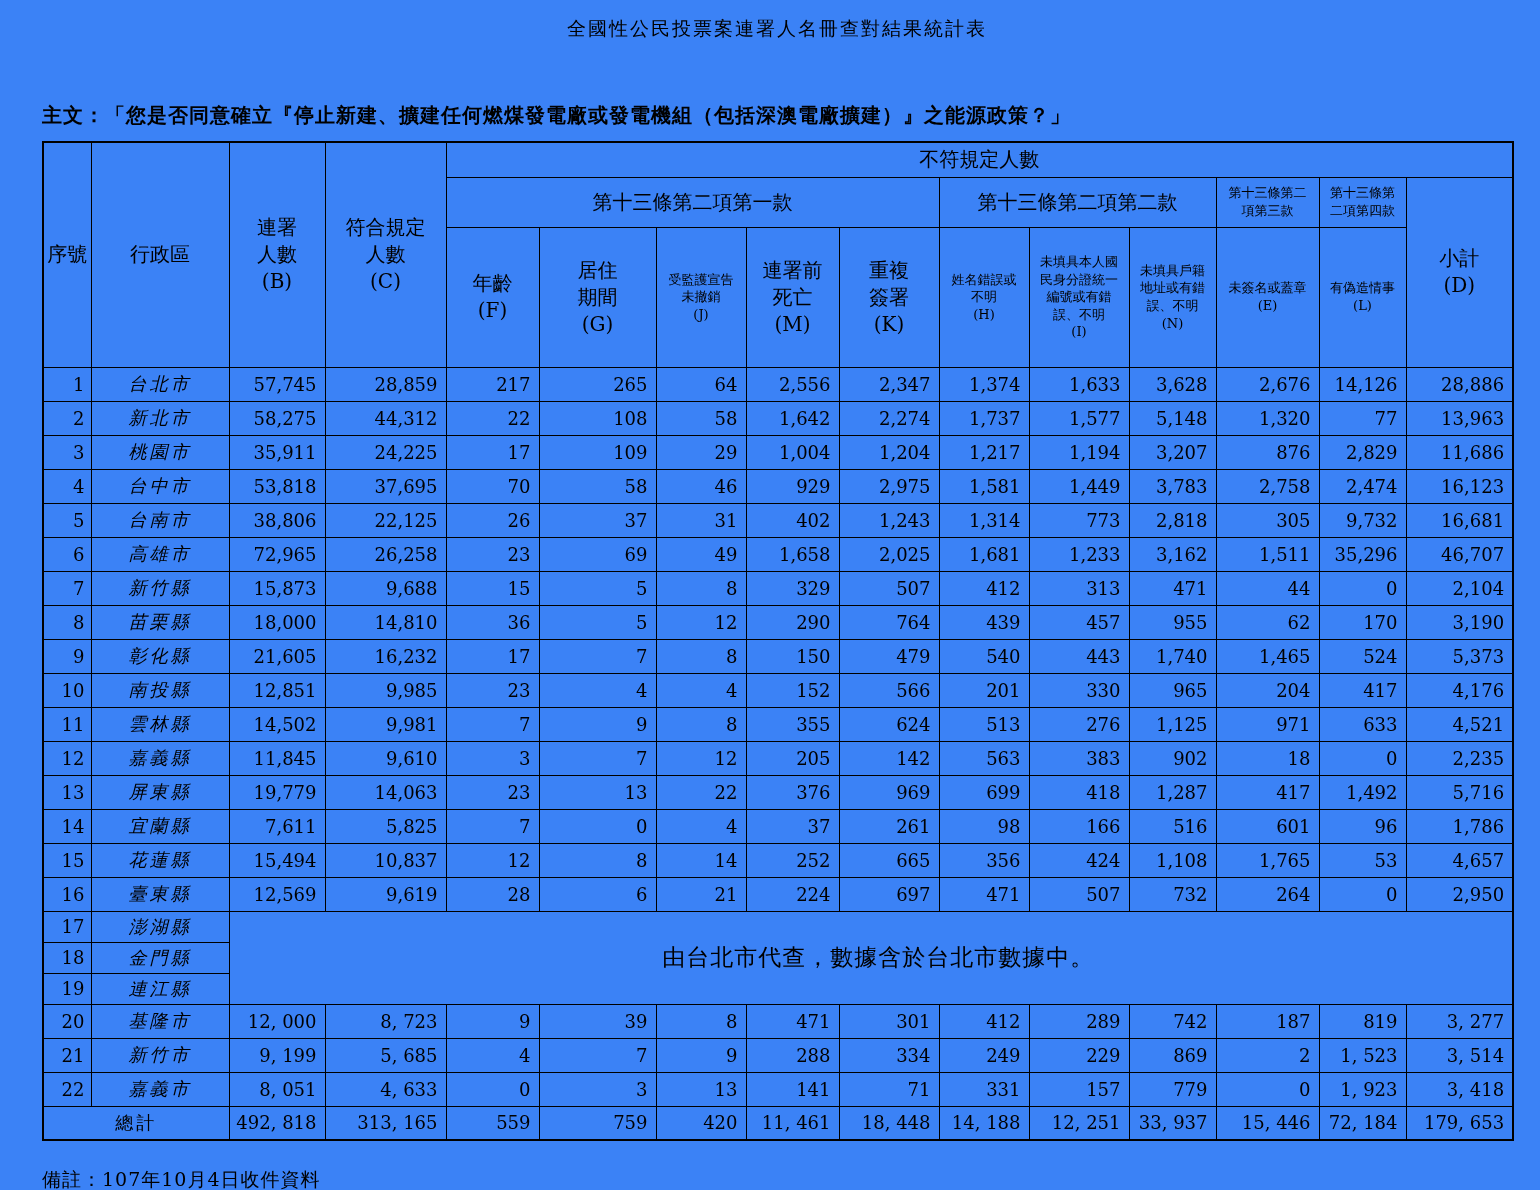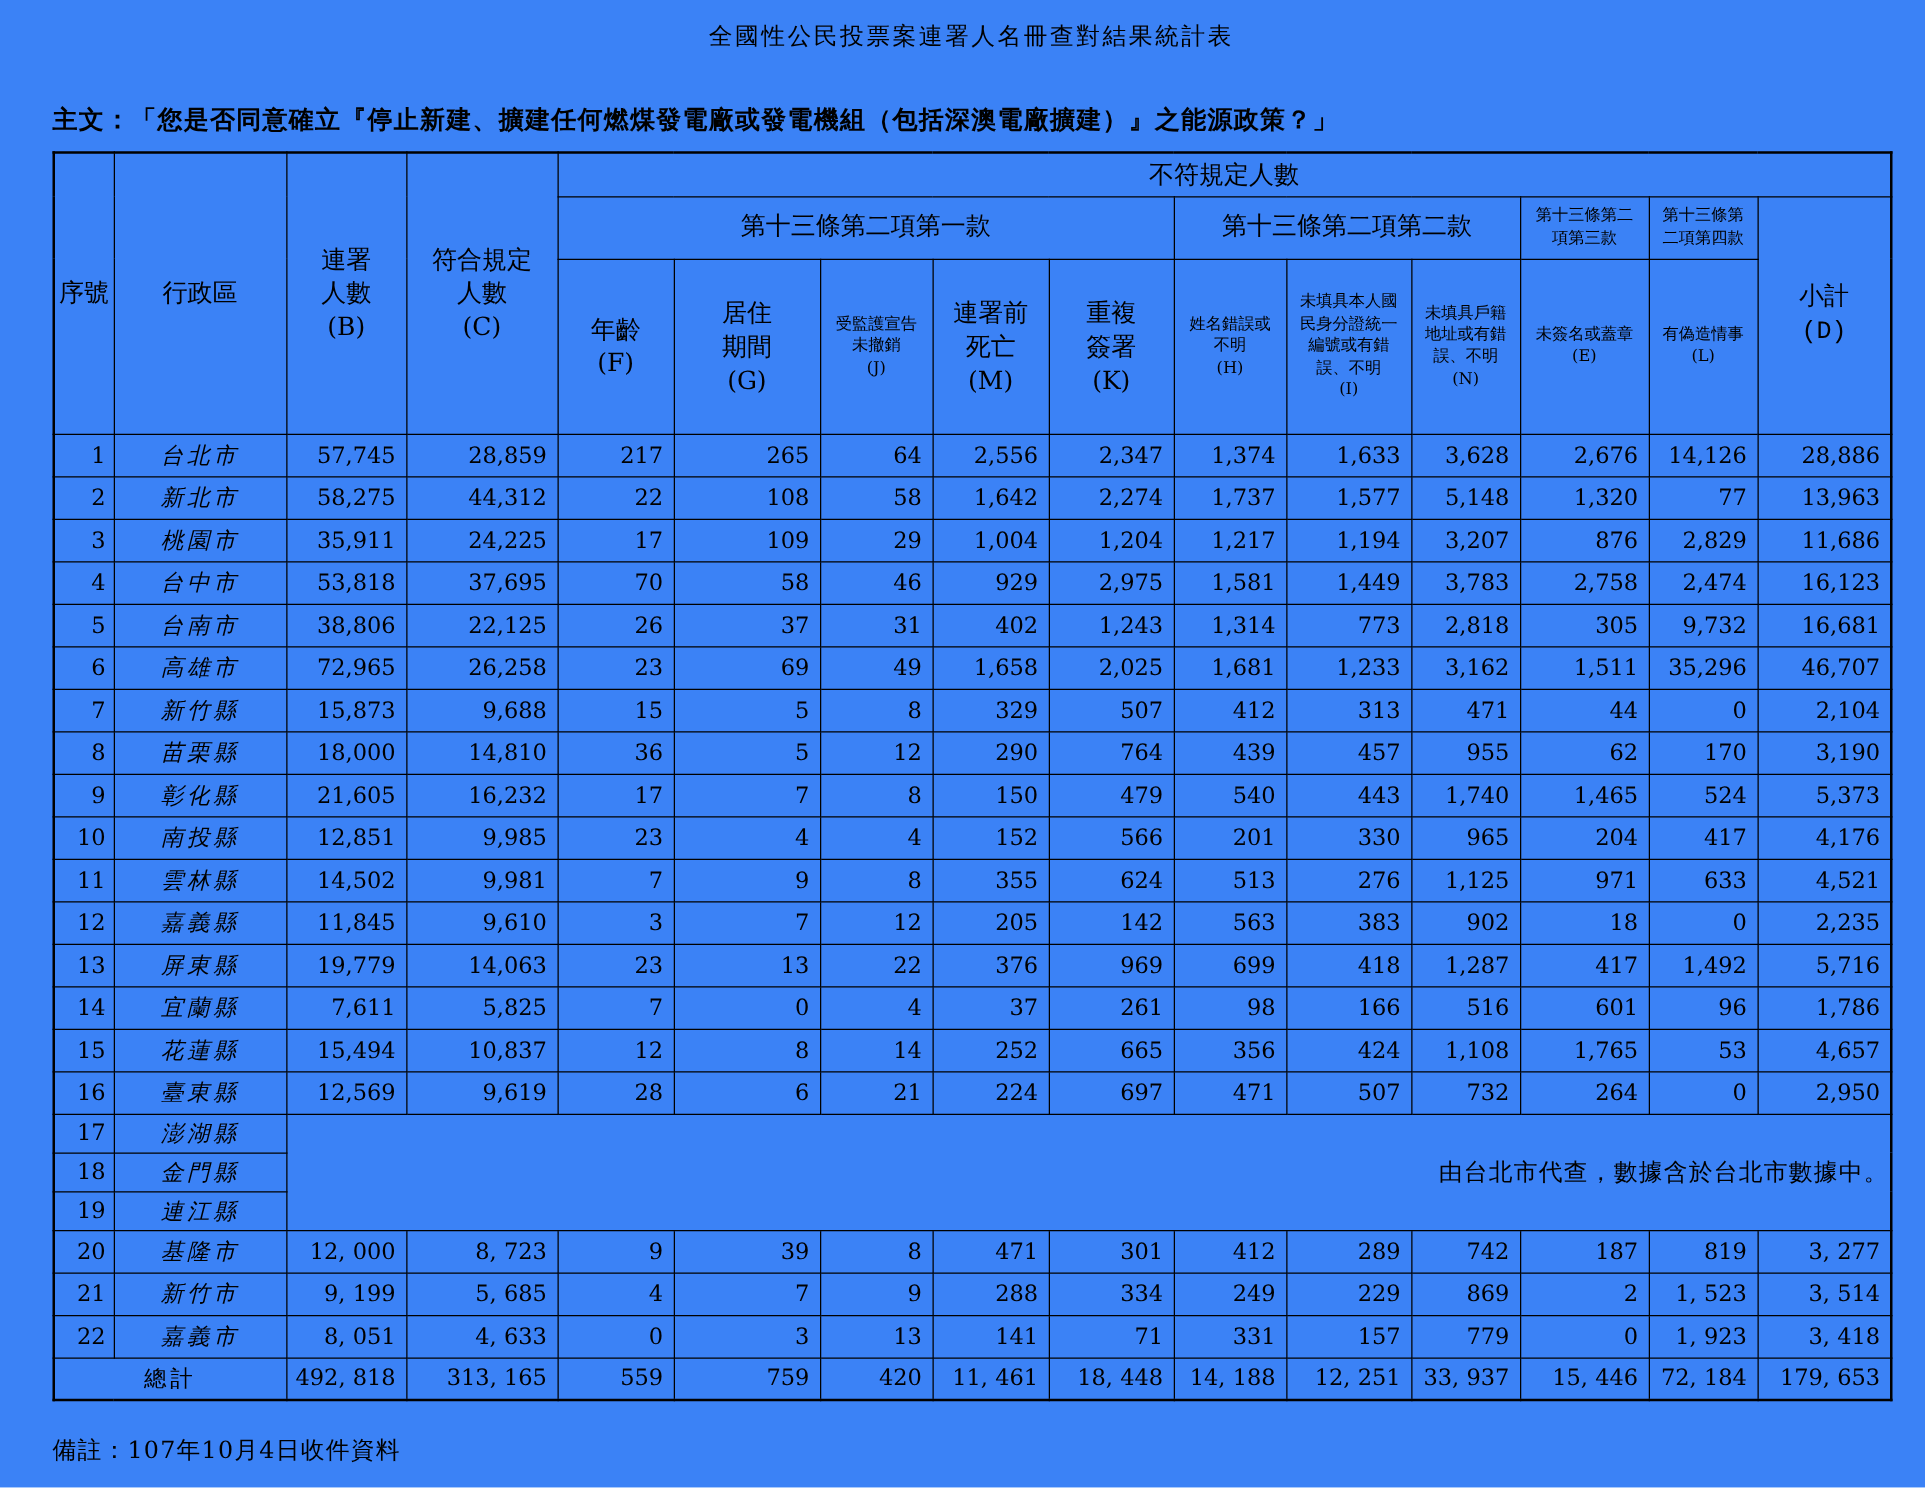--- a/index.html
+++ b/index.html
@@ -5,42 +5,42 @@
   html, body { margin:0; padding:0; background:#ffffff; color:#000; }
   body { font-family:"DejaVu Serif","Liberation Serif",serif; }
   .page {
     position:relative; width:1540px; height:1190px; box-sizing:border-box;
     padding:14px 28px 0 42px; overflow:hidden; background:#3b82f6;
   }
   .title {
     text-align:center; font-size:19px; letter-spacing:2px; margin-top:2px;
   }
   .subject {
-    margin-top:40px; font-size:20px; font-weight:bold; letter-spacing:1px;
+    margin-top:60px; font-size:20px; font-weight:bold; letter-spacing:1px;
   }
   table.stats {
     border-collapse:collapse; table-layout:fixed; width:1470px;
     margin-top:12px; border:2px solid #000;
   }
   th, td { border:1px solid #000; box-sizing:border-box; overflow:hidden; }
   thead th {
     font-weight:normal; text-align:center; vertical-align:middle;
     white-space:pre-line; font-size:13px; line-height:1.35; padding:2px 1px;
   }
   thead th.big { font-size:20px; }
   thead tr.h1 { height:35px; }
-  thead tr.h2 { height:50px;font-family:Liberation Mono, monospace; }
+  thead tr.h2 { height:50px; }
   thead tr.h3 { height:140px; }
   tbody tr { height:34px; }
   tbody tr.short { height:31px; }
   tbody td { font-size:18px; white-space:nowrap; }
   td.serial { text-align:right; padding-right:6px; }
   td.district { text-align:center; letter-spacing:3px;font-style:italic; }
   td.val { text-align:right; padding-right:8px; }
-  td.merged-note { text-align:right; padding-left:16px; font-size:19px; letter-spacing:1px; }
+  td.merged-note { text-align:center; padding-left:16px; font-size:23px; letter-spacing:1px; }
   td.total-label { text-align:center; letter-spacing:3px; font-size:18px; }
   .note { margin-top:26px; font-size:19px; letter-spacing:1px; }
 </style>
 </head>
 <body>
 
 <div class="page">
 
   <div class="title">全國性公民投票案連署人名冊查對結果統計表</div>
 

